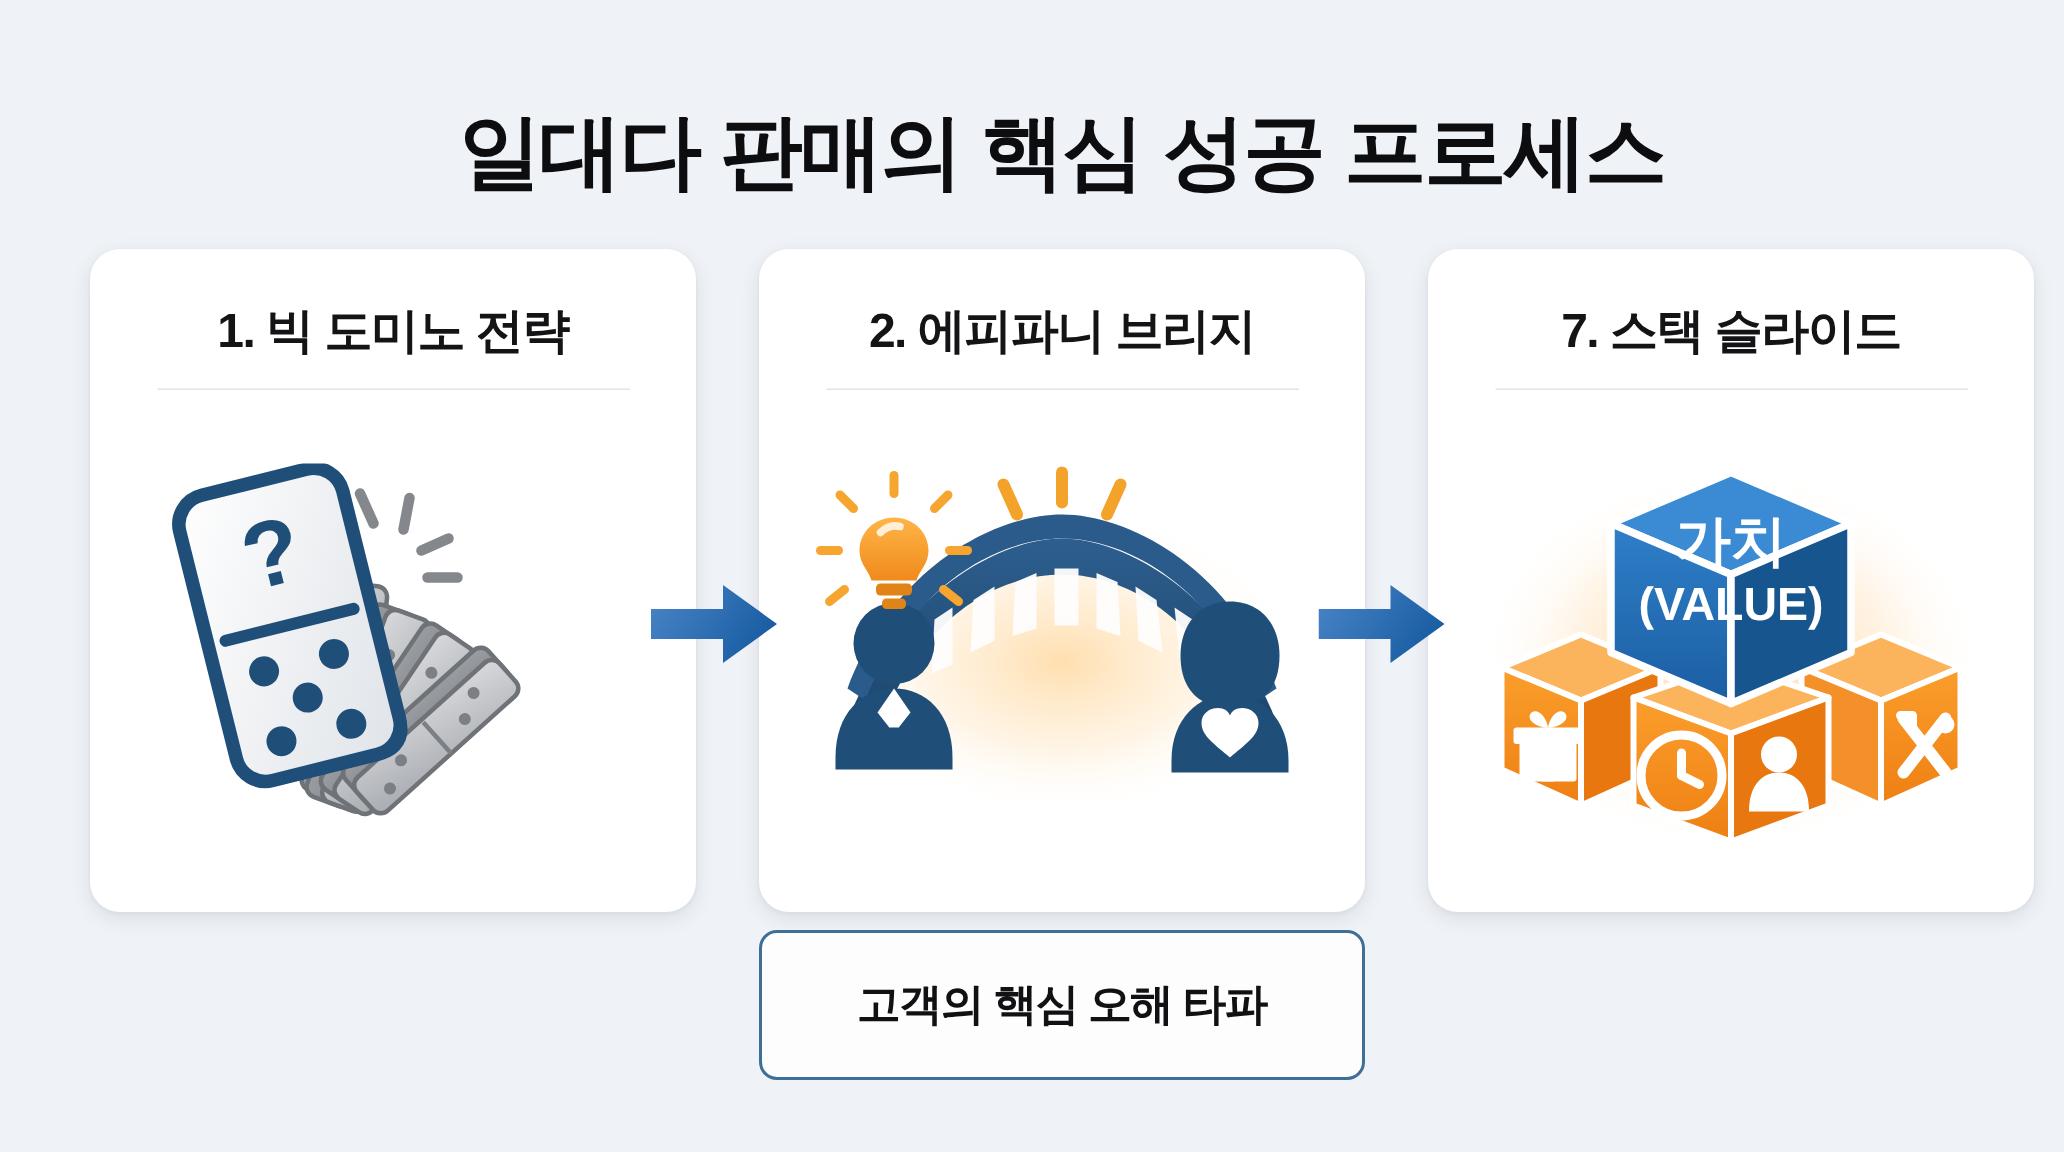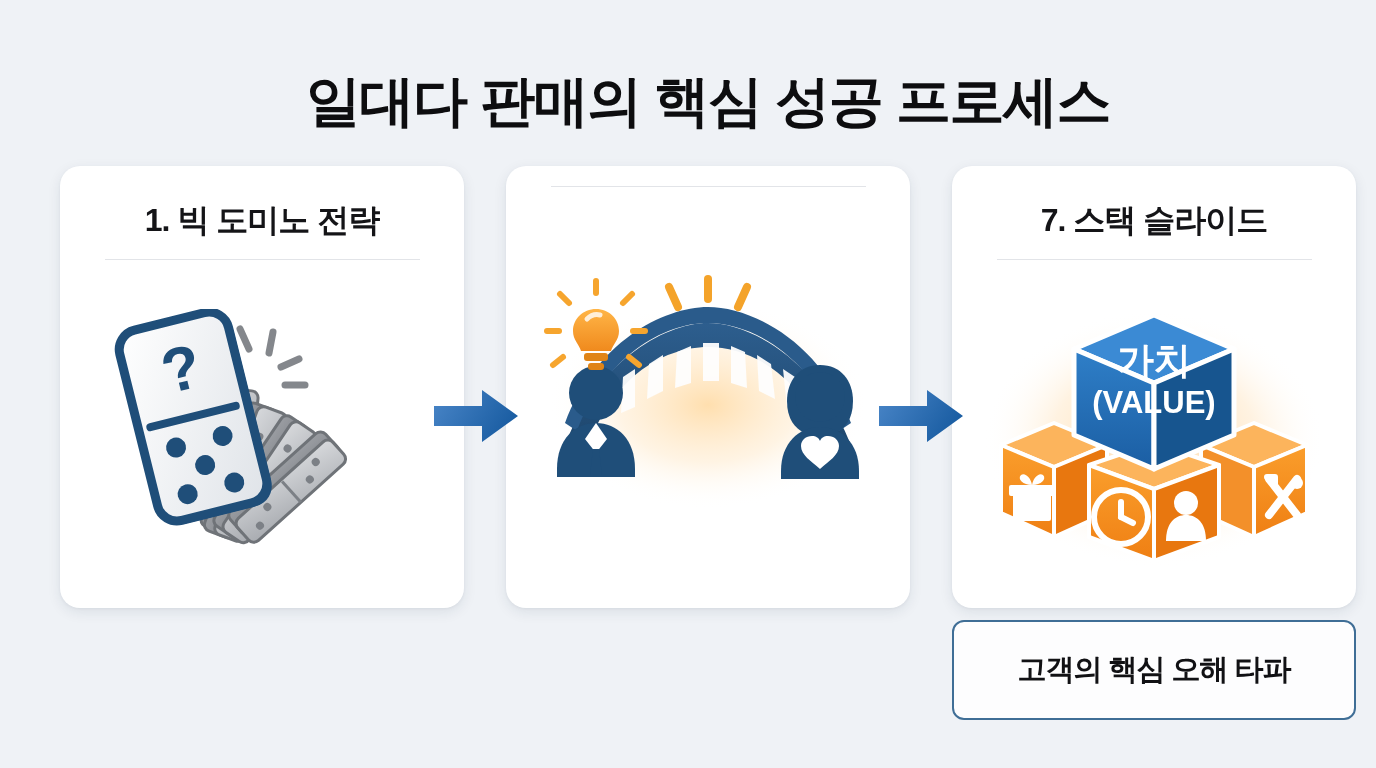--- a/index.html
+++ b/index.html
@@ -101,21 +101,21 @@
   .arrow.a2 { left: 859px; }
 
   
   .captions {
     position: absolute;
     left: 40px;
     top: 620px;
     width: 1296px;
     height: 100px;
     display: flex;
-    justify-content: flex-end;
+    justify-content: center;
   }
   .caption-box {
     width: 404px;
     height: 100px;
     background: #fdfdfe;
     border: 2px solid #3f6e96;
     border-radius: 12px;
     box-sizing: border-box;
     display: flex;
     align-items: center;
@@ -210,20 +210,21 @@
               <circle cx="56" cy="148" r="10"></circle>
               <circle cx="32" cy="172" r="10"></circle>
               <circle cx="80" cy="172" r="10"></circle>
             </g>
           </g>
         </svg>
       </div>
     </div>
 
     <div class="card">
+      <div class="card-title">2. 에피파니 브리지</div>
       <div class="card-divider"></div>
       <div class="card-art">
         <svg width="370" height="250" viewBox="0 0 370 250">
           <defs>
             <radialGradient id="gGlowWarm" cx="50%" cy="50%" r="50%">
               <stop offset="0%" stop-color="#ffd9a0" stop-opacity="0.85"></stop>
               <stop offset="55%" stop-color="#ffe6c2" stop-opacity="0.45"></stop>
               <stop offset="100%" stop-color="#ffffff" stop-opacity="0"></stop>
             </radialGradient>
             <linearGradient id="gBridge" x1="0" y1="0" x2="0" y2="1">

